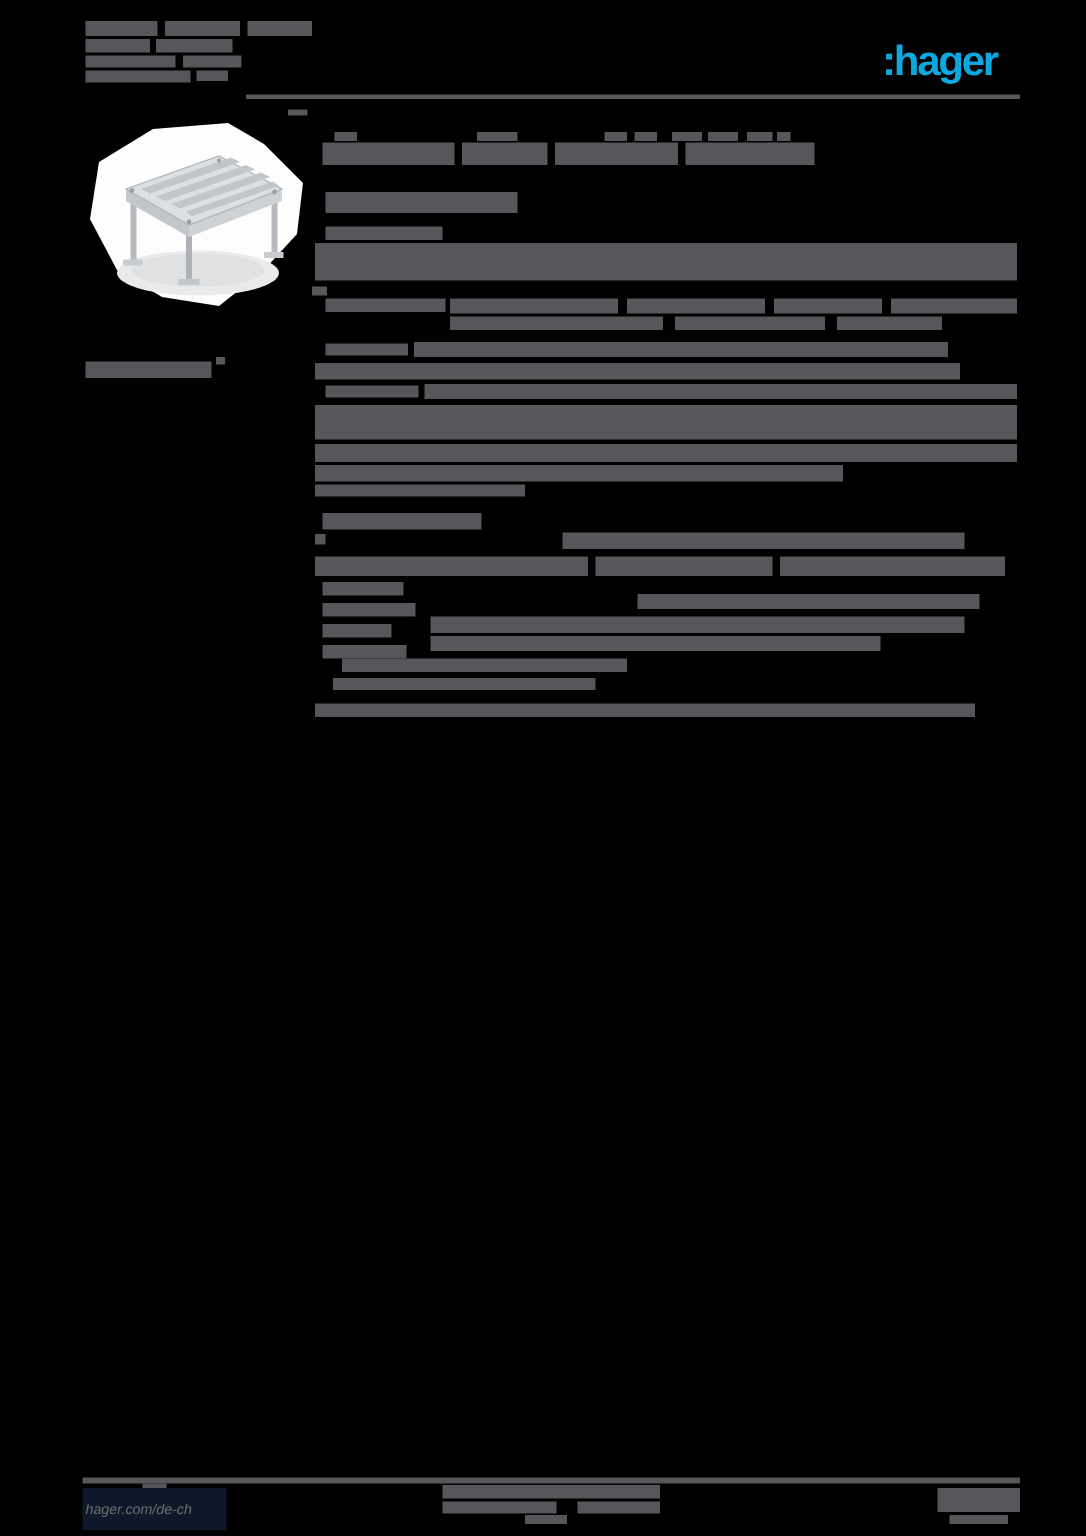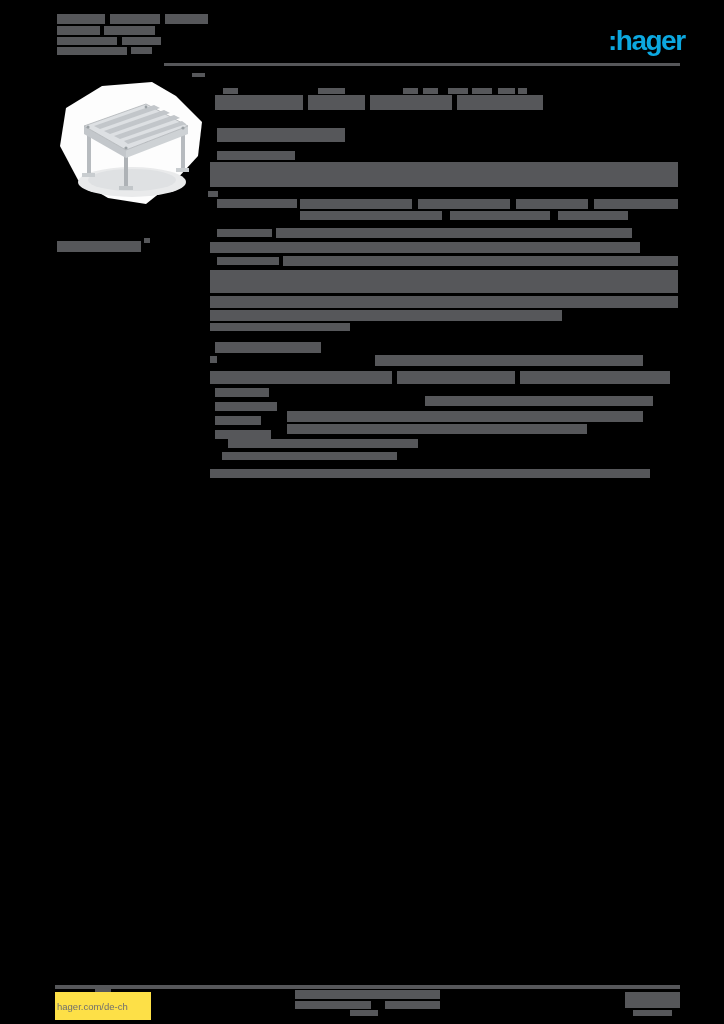--- a/index.html
+++ b/index.html
@@ -29,21 +29,21 @@
   }
   .footer-link span{
     font-size:9.5px;color:#6f6f6f;letter-spacing:0;white-space:nowrap;
   }
 </style>
 </head>
 <body>
 
 <div class="page">
 
-  <div class="logo" style="color: rgb(12, 168, 224); margin-left: 20px;">:hager</div>
+  <div class="logo" style="color: rgb(12, 168, 224);">:hager</div>
 
   <div class="photo">
     <svg viewBox="0 0 150 128">
 
       <polygon points="46,4 96,0 120,14 146,40 142,74 120,98 90,122 52,116 22,98 4,64 10,26" fill="#fdfdfd"></polygon>
 
       <ellipse cx="76" cy="100" rx="54" ry="15" fill="#e9eaeb"></ellipse>
       <ellipse cx="76" cy="98" rx="44" ry="11" fill="#dfe1e3"></ellipse>
 
       <rect x="89" y="28" width="3" height="34" fill="#b3b7bb"></rect>
@@ -139,17 +139,17 @@
       <div class="bar" style="left: 222px; top: 452px; width: 175px; height: 8px; background: rgb(86, 87, 90);"></div>
       <div class="bar" style="left: 210px; top: 469px; width: 440px; height: 9px; background: rgb(86, 87, 90);"></div>
       <div class="bar" style="left: 295px; top: 990px; width: 145px; height: 9px; background: rgb(86, 87, 90);"></div>
       <div class="bar" style="left: 295px; top: 1001px; width: 76px; height: 8px; background: rgb(86, 87, 90);"></div>
       <div class="bar" style="left: 385px; top: 1001px; width: 55px; height: 8px; background: rgb(86, 87, 90);"></div>
       <div class="bar" style="left: 350px; top: 1010px; width: 28px; height: 6px; background: rgb(86, 87, 90);"></div>
       <div class="bar" style="left: 625px; top: 992px; width: 55px; height: 16px; background: rgb(86, 87, 90);"></div>
       <div class="bar" style="left: 633px; top: 1010px; width: 39px; height: 6px; background: rgb(86, 87, 90);"></div>
     </div>
 
-  <div class="footer-link" style="background: #fde047;">
+  <div class="footer-link" style="background: #0f172a; font-style: italic;">
     <span style="color: rgb(111, 111, 111);">hager.com/de-ch</span>
   </div>
 
 </div>
 
 </body></html>

